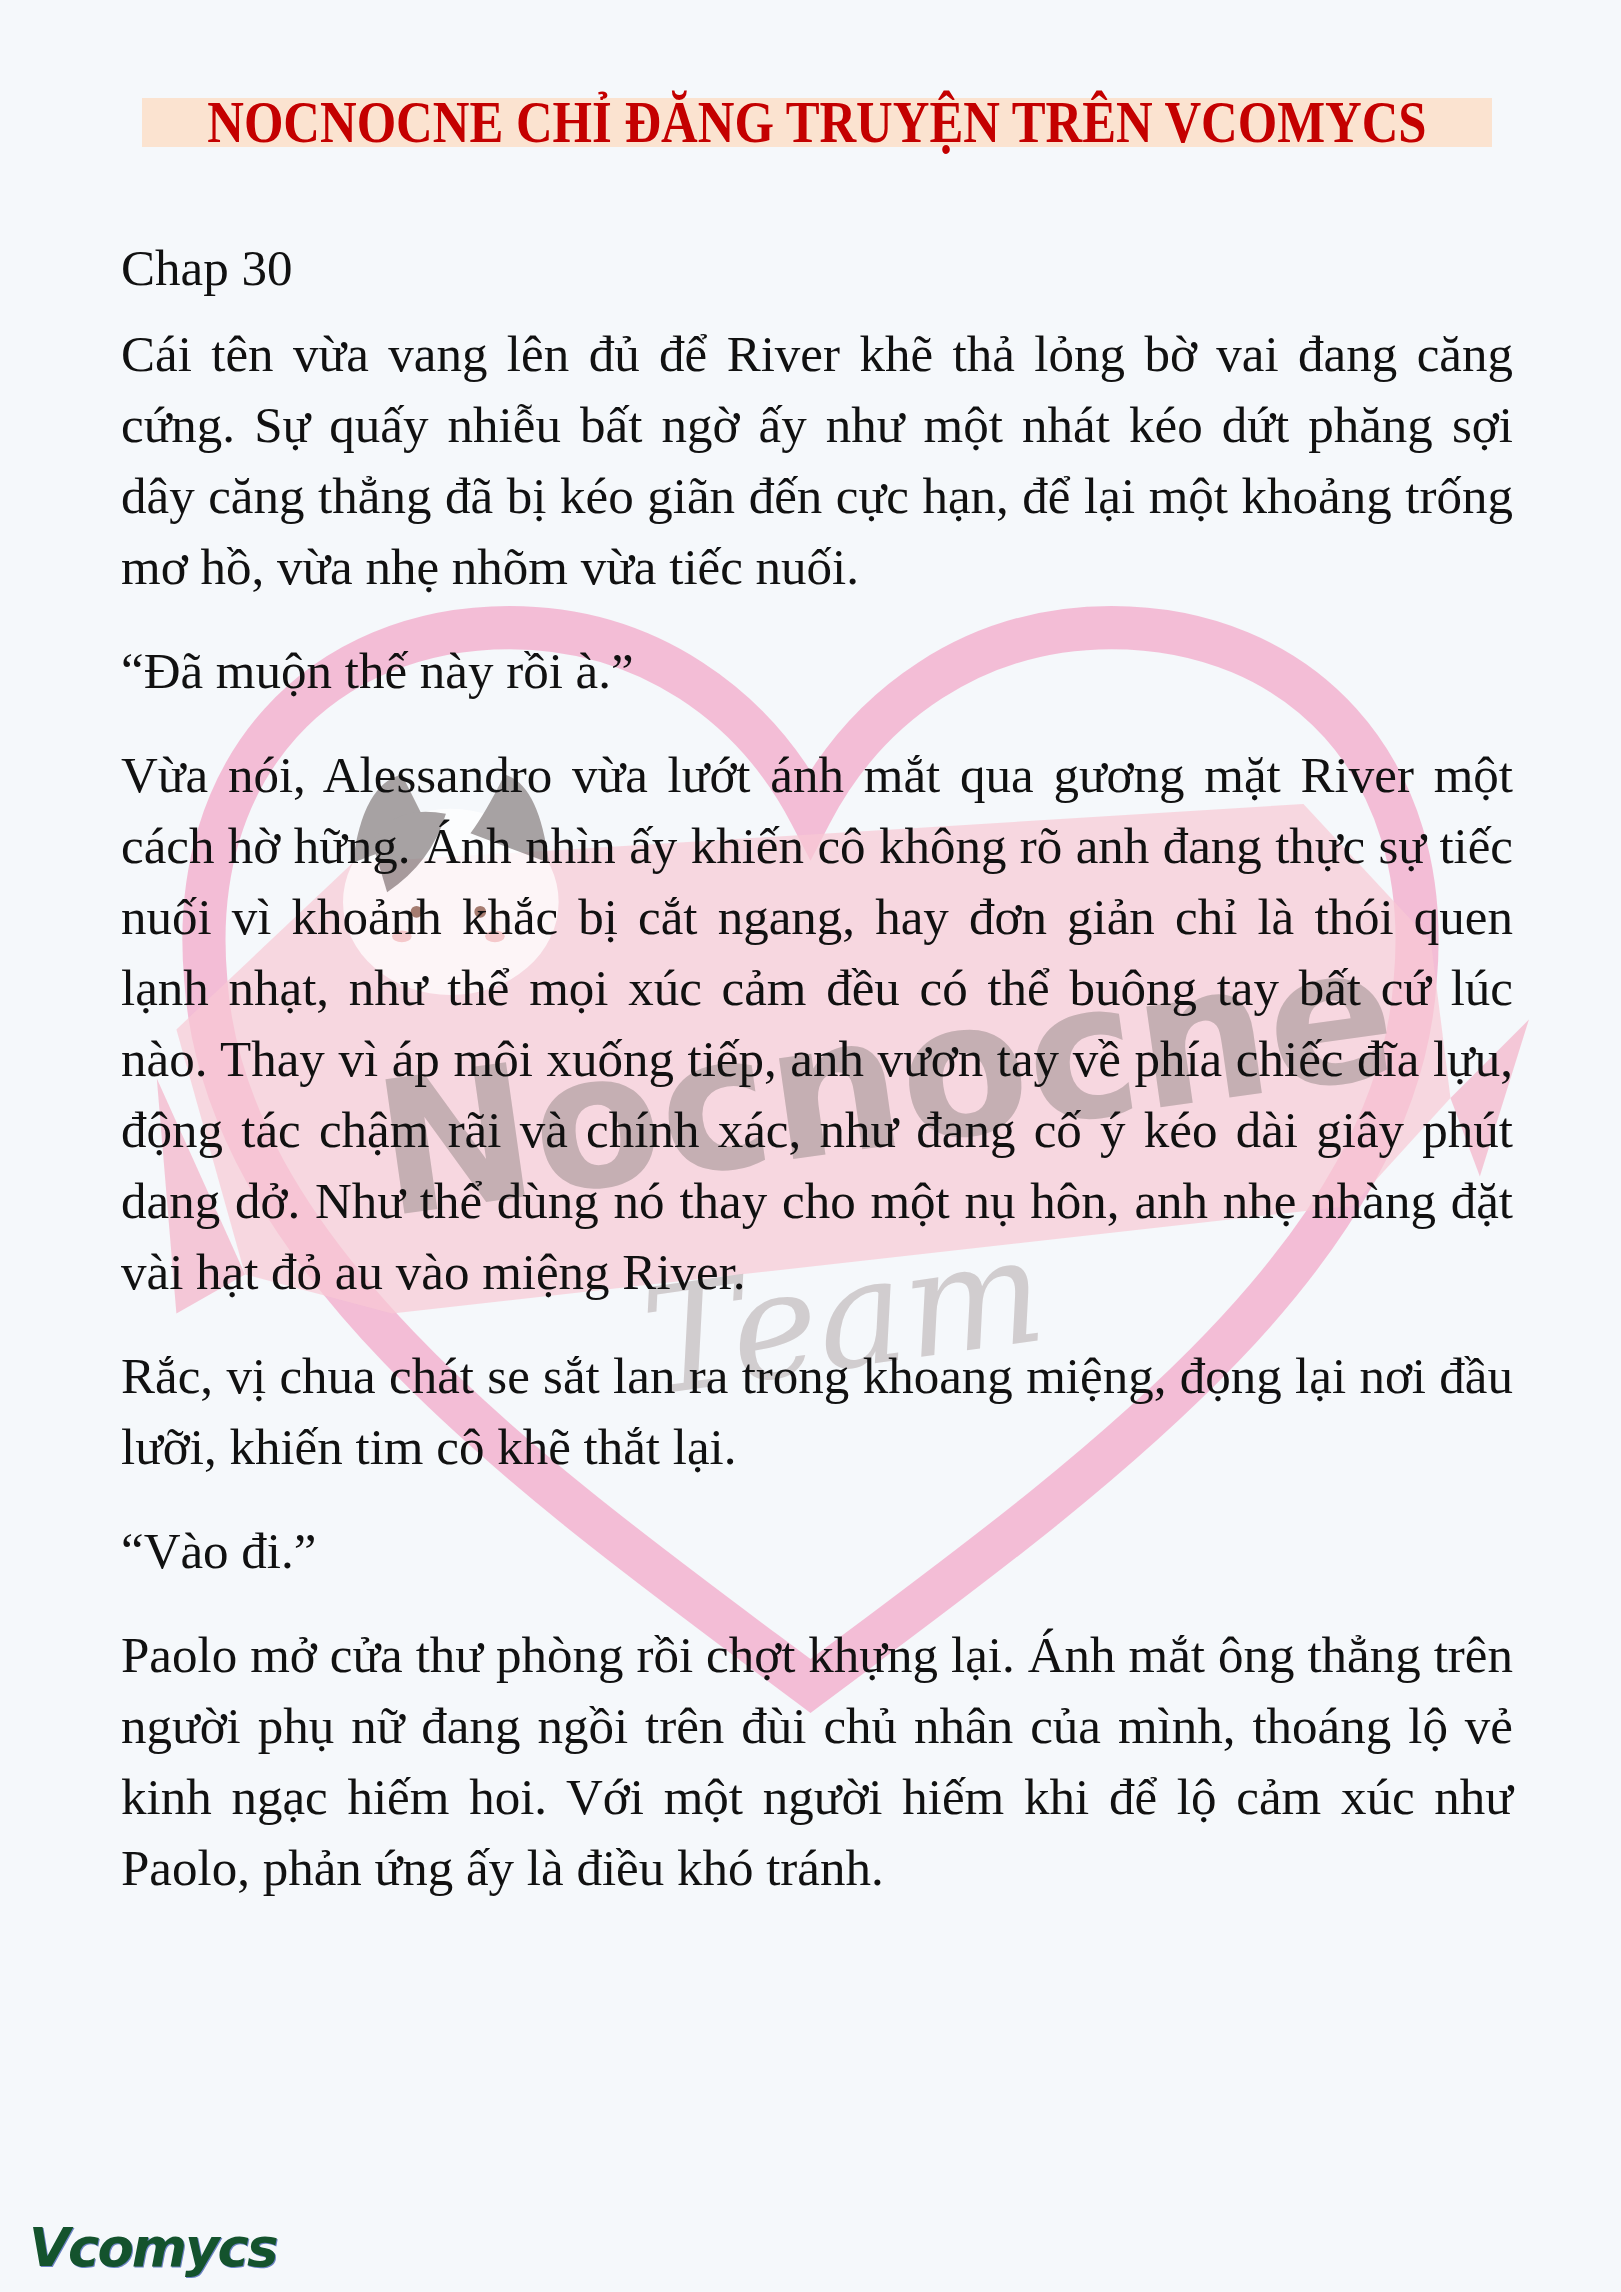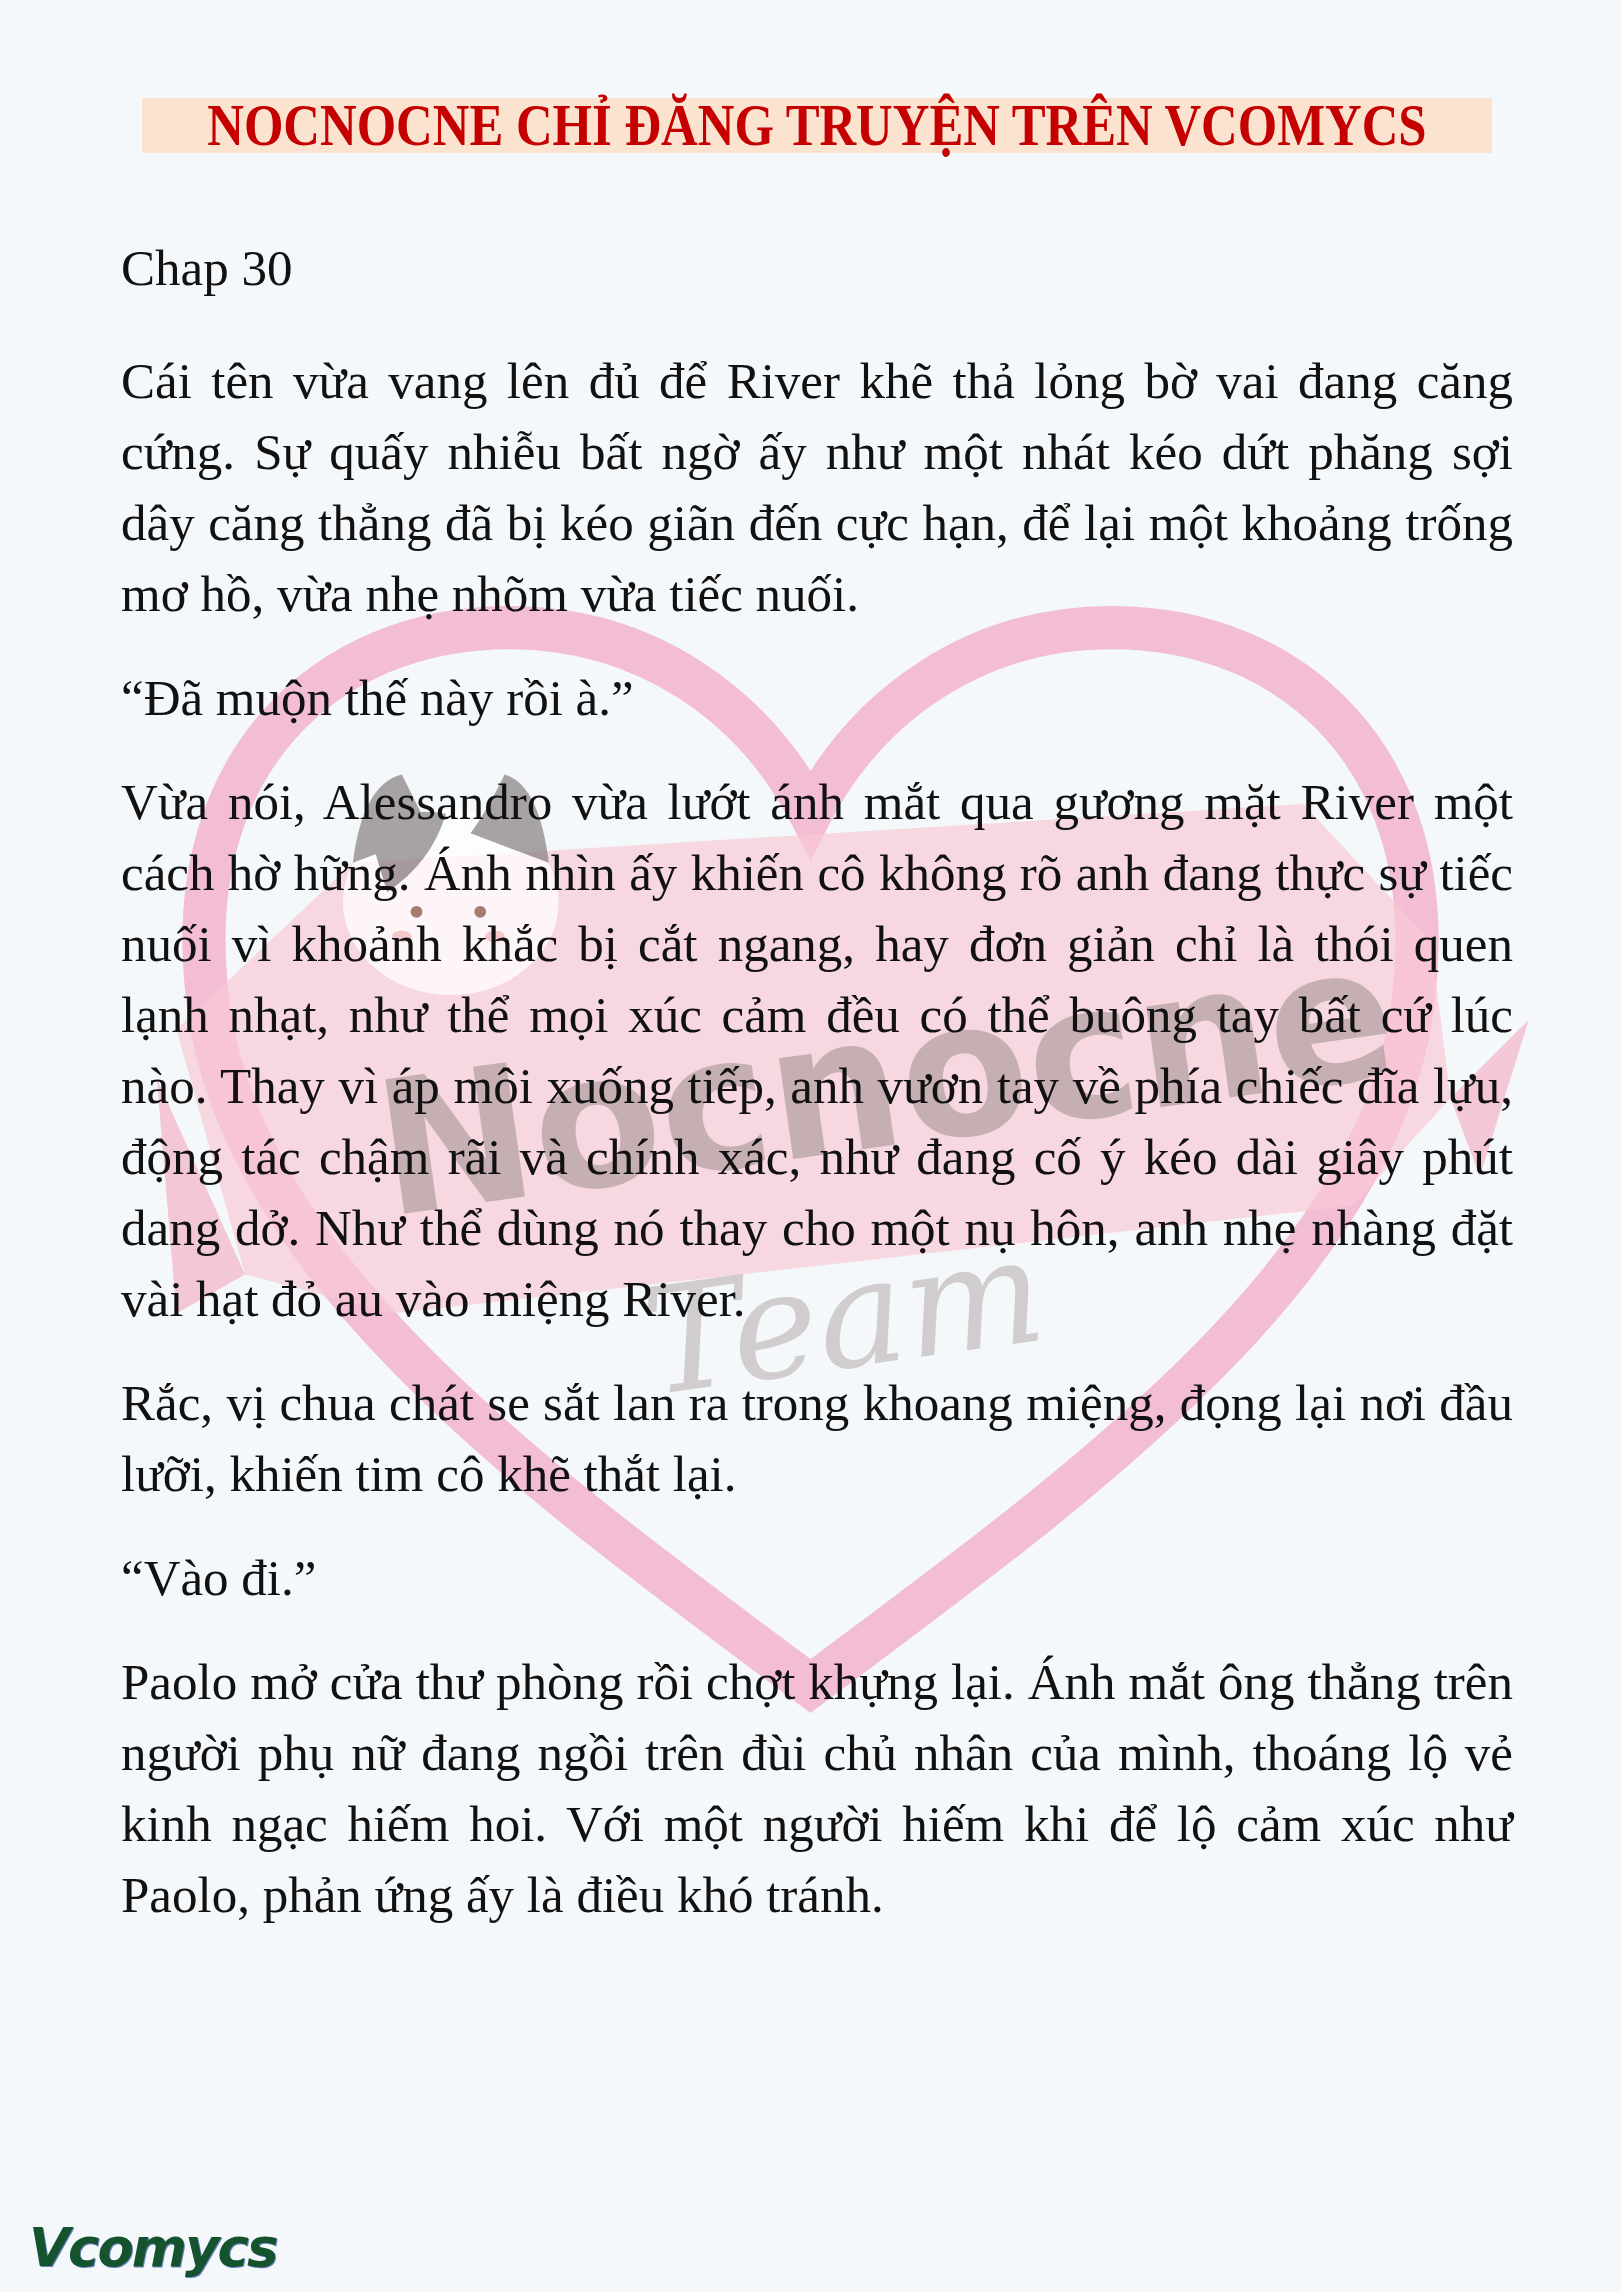--- a/index.html
+++ b/index.html
@@ -5,35 +5,35 @@
   html, body { margin: 0; padding: 0; }
   body {
     width: 1621px; height: 2293px;
     background: #f5f8fb;
     position: relative; overflow: hidden;
     font-family: "Liberation Serif", "DejaVu Serif", serif;
     color: #111;
   }
   .watermark { position: absolute; left: 0; top: 0; width: 1621px; height: 2293px; z-index: 0; pointer-events: none; }
   .banner {
-    position: absolute; left: 142px; top: 98px; width: 1350px; height: 55px;
+    position: absolute; left: 142px; top: 98px; width: 1350px; height: 49px;
     background: #fbe3d0; z-index: 1;
     display: flex; align-items: center; justify-content: center;
   }
   .banner span {
     font-family: "Liberation Serif", serif; font-weight: bold;
     color: #c40000; font-size: 59px; letter-spacing: 0px;
     transform: scaleX(0.86); white-space: nowrap; display: inline-block;
   }
   .content {
     position: absolute; left: 121px; top: 233px; width: 1392px; z-index: 2;
     font-size: 51px; line-height: 71px;
   }
   .content p { margin: 0 0 33px 0; text-align: justify; text-align-last: left; }
-  .content p.chap { margin-bottom: 42px; }
+  .content p.chap { margin-bottom: 15px; }
   .logo {
     position: absolute; left: 29px; top: 2217px; z-index: 2;
     font-family: "DejaVu Sans", sans-serif; font-weight: bold; font-style: italic;
     font-size: 53px; color: #14532d; letter-spacing: -2px;
     text-shadow: 1px 1px 0 #6c83c4;
   }
 </style>
 </head>
 <body>
 

